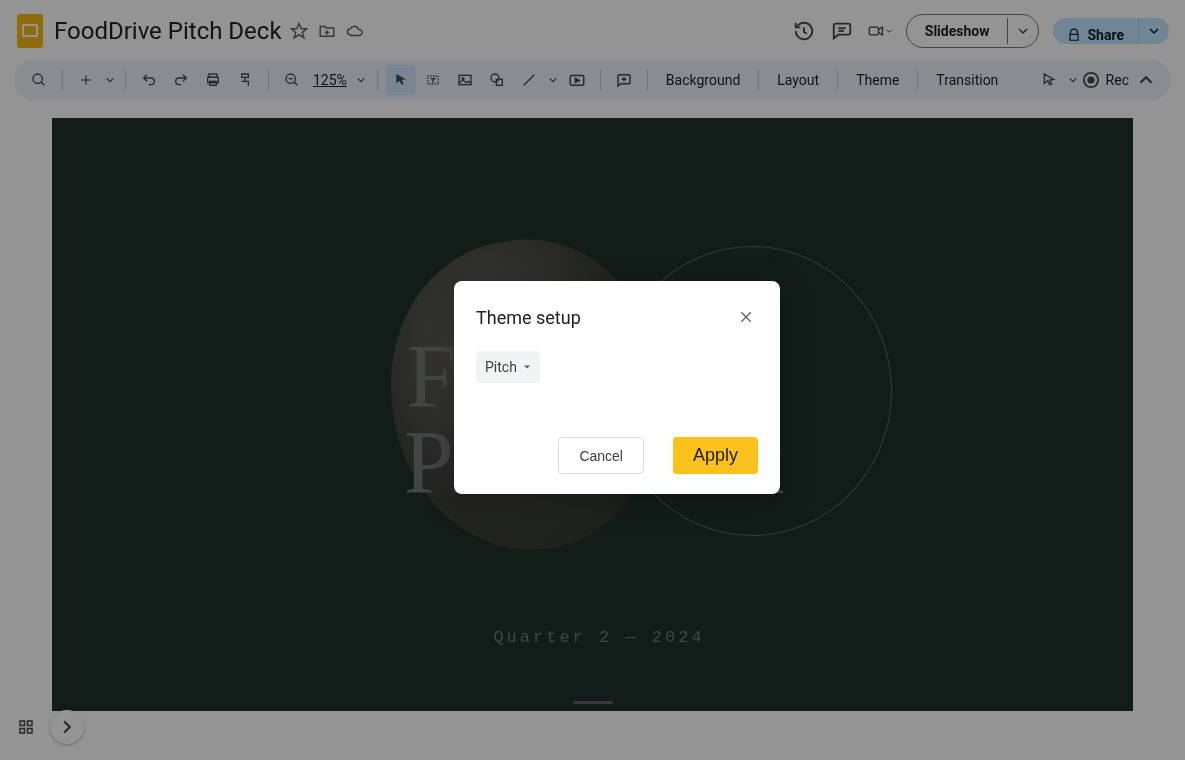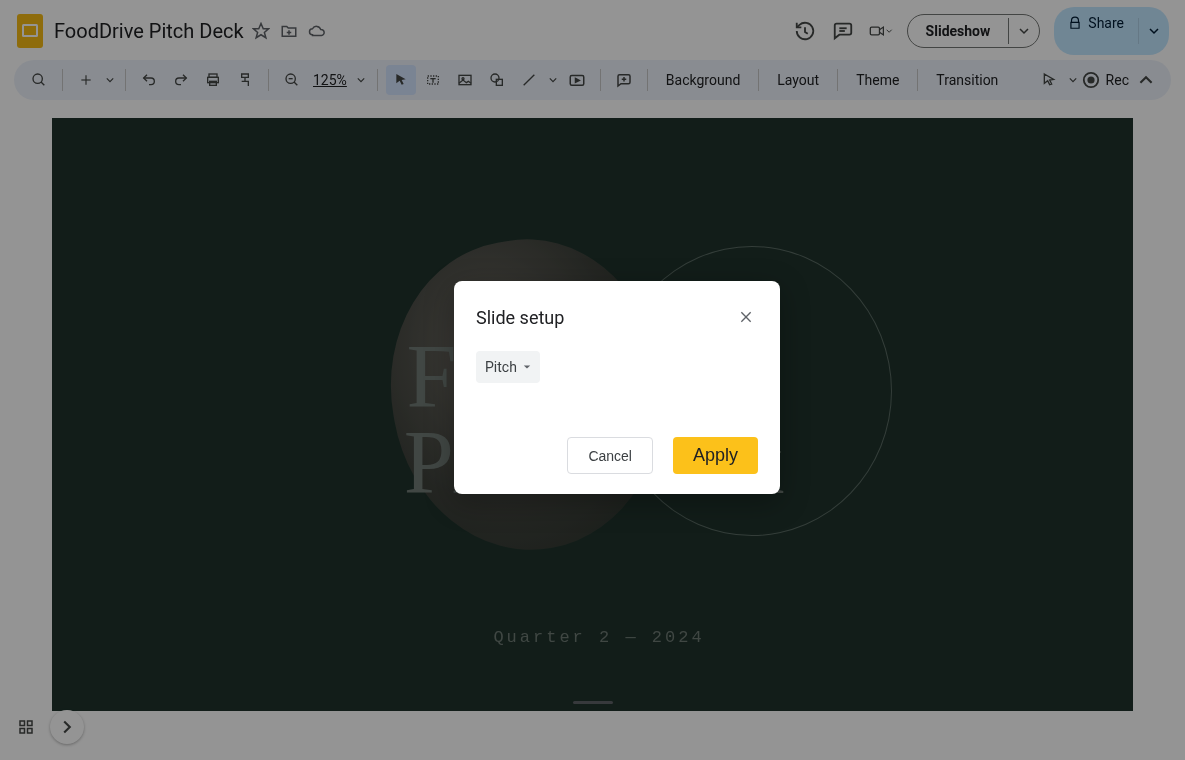--- a/index.html
+++ b/index.html
@@ -4,32 +4,32 @@
 <style>
 * { box-sizing: border-box; margin: 0; padding: 0; }
 body { font-family: "Google Sans", Roboto, Arial, sans-serif; background: #fff; width: 1185px; height: 760px; overflow: hidden; position: relative; color: #3c4043; font-size: 13px; }
 
 
 .header { display: flex; align-items: center; padding: 6px 10px 0 10px; height: 56px; }
 .logo { width: 40px; height: 40px; display: flex; align-items: center; justify-content: center; }
 .logo svg { width: 26px; height: 34px; }
 .header-mid { flex: 1; display: flex; flex-direction: column; gap: 2px; }
 .title-row { display: flex; align-items: center; gap: 8px; padding-left: 4px; }
-.doc-title { font-size: 20px; color: #202124; }
+.doc-title { font-size: 24px; color: #202124; }
 .title-icons { display: flex; gap: 10px; color: #5f6368; }
 .title-icons span, .title-icons svg { width: 18px; height: 18px; display: inline-flex; align-items: center; justify-content: center; }
 .menu-bar { display: flex; gap: 2px; padding-left: 2px; }
 .menu-item { padding: 4px 7px; font-size: 14px; color: #202124; cursor: pointer; border-radius: 4px; }
 .header-right { display: flex; align-items: center; gap: 14px; padding-right: 6px; }
 .hr-icon { width: 24px; height: 24px; display: flex; align-items: center; justify-content: center; color: #444746; }
 .pill { display: inline-flex; align-items: center; border: 1px solid #747775; border-radius: 20px; overflow: hidden; font-weight: bold; }
 .pill .pill-left { padding: 8px 18px; font-size: 14px; color: #202124; }
 .pill .pill-right { padding: 8px 10px; border-left: 1px solid #747775; }
 .share-btn { display: inline-flex; align-items: center; background: #c2e7ff; border-radius: 20px; overflow: hidden; }
-.share-btn .share-left { padding: 8px 14px 24px 14px; display: flex; align-items: center; gap: 6px; font-size: 14px; color: #001d35; font-weight: 400; }
+.share-btn .share-left { padding: 8px 14px 0 14px; display: flex; align-items: center; gap: 6px; font-size: 14px; color: #001d35; font-weight: 700; }
 .share-btn .share-right { padding: 8px 10px; border-left: 1px solid rgba(0,0,0,0.1); }
 
 
 .toolbar { margin: 4px 14px 0 14px; background: #edf2fa; border-radius: 24px; height: 40px; display: flex; align-items: center; padding: 0 10px; gap: 2px; color: #444746; }
 .tb-btn { width: 30px; height: 30px; display: flex; align-items: center; justify-content: center; border-radius: 4px; }
 .tb-btn.sel { background: #d3e3fd; }
 .tb-sep { width: 1px; height: 22px; background: #c7c7c7; margin: 0 6px; }
 .zoom-val { font-size: 14px; color: #202124; padding: 0 4px; text-decoration: underline; }
 .tb-text { font-size: 14px; color: #202124; padding: 0 10px; }
 .toolbar-spacer { flex: 1; }
@@ -53,21 +53,21 @@
 .overlay { position: absolute; inset: 0; background: rgba(0,0,0,0.42); }
 .dialog { position: absolute; width: 326px; background: #fff; border-radius: 8px; box-shadow: 0 8px 30px rgba(0,0,0,0.3); left: 454px; top: 281px; padding: 24px 22px 20px 22px; }
 .dialog-title-row { display: flex; justify-content: space-between; align-items: center; }
 .dialog-title { font-size: 18px; color: #202124; }
 .close-x { width: 24px; height: 24px; display: flex; align-items: center; justify-content: center; color: #5f6368; cursor: pointer; }
 .size-mode { margin-top: 22px; display: inline-flex; align-items: center; gap: 6px; background: #f1f3f4; border-radius: 4px; padding: 8px 9px; font-size: 14px; color: #3c4043; }
 .dims { margin-top: 20px; display: flex; align-items: center; gap: 10px; }
 .dim-input { width: 58px; height: 32px; border: 1px solid #dadce0; border-radius: 4px; padding: 0 8px; font-size: 14px; color: #3c4043; }
 .dim-x { color: #5f6368; font-size: 14px; width: 14px; text-align: center; }
 .unit-sel { height: 32px; border: 1px solid #dadce0; border-radius: 4px; padding: 0 8px; display: inline-flex; align-items: center; gap: 6px; font-size: 14px; color: #3c4043; }
-.dialog-actions { margin-top: 54px; display: flex; justify-content: flex-end; gap: 20px; }
+.dialog-actions { margin-top: 54px; display: flex; justify-content: flex-end; gap: 29px; }
 .btn-cancel { padding: 8px 20px; border: 1px solid #dadce0; border-radius: 4px; background: #fff; font-size: 14px; color: #3c4043; }
 .btn-apply { padding: 8px 20px; border: none; border-radius: 4px; background: #fcc11a; font-size: 18px; color: #202124; font-weight: 500; }
 
 .caret { display: inline-block; }
 svg { display: block; }
 </style>
 </head>
 <body>
 
 <div class="header">
@@ -313,21 +313,21 @@
   <span class="nav-btn">
       <svg width="14" height="14" viewBox="0 0 10 10">
         <path d="M3 1l4 4-4 4" fill="none" stroke="#444746" stroke-width="1.5"></path>
       </svg>
     </span>
 </div>
 
 <div class="overlay"></div>
 <div class="dialog">
   <div class="dialog-title-row">
-    <div class="dialog-title">Slide setup</div>
+    <div class="dialog-title">Theme setup</div>
     <div class="close-x">
         <svg width="16" height="16" viewBox="0 0 24 24" stroke="#5f6368" stroke-width="2">
           <line x1="5" y1="5" x2="19" y2="19"></line>
           <line x1="19" y1="5" x2="5" y2="19"></line>
         </svg>
       </div>
   </div>
   <div class="size-mode">
     <span>Pitch</span>
     <svg class="caret" width="8" height="8" viewBox="0 0 10 10">

